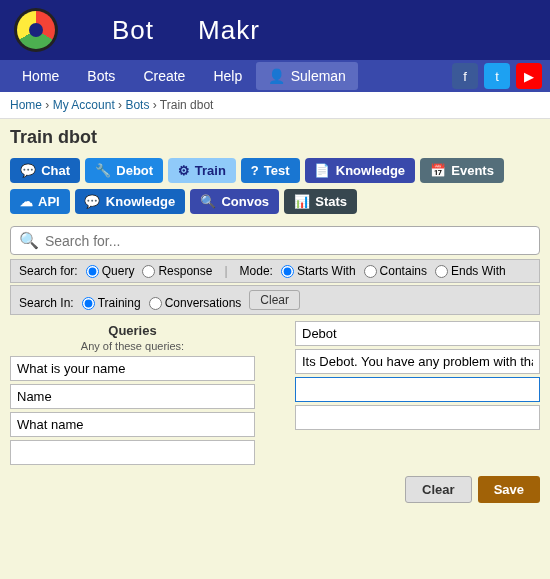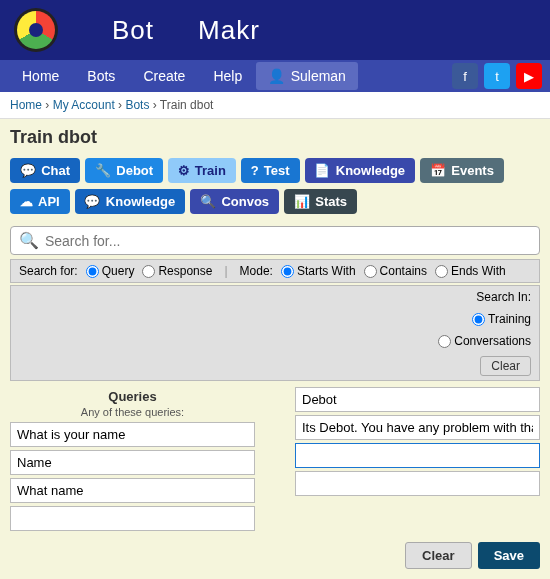--- a/index.html
+++ b/index.html
@@ -147,21 +147,20 @@
       background: #e0e0e0;
       margin: 0 10px;
       border: 1px solid #bbb;
       padding: 4px 8px;
       font-size: 12px;
       display: flex; align-items: flex-end; gap: 8px;
       flex-wrap: wrap;
     }
     .options-row + .options-row {
       margin-top: 2px;
-      flex-direction: column;
     }
     .options-row label { display: flex; align-items: center; gap: 3px; cursor: pointer; }
     .sep { color: #999; margin: 0 4px; }
     .clear-btn {
       background: #e0e0e0;
       border: 1px solid #aaa;
       border-radius: 3px;
       padding: 2px 10px;
       cursor: pointer;
       font-size: 12px;
@@ -213,21 +212,21 @@
     }
     .action-btn {
       padding: 5px 16px;
       border: none;
       border-radius: 3px;
       cursor: pointer;
       font-size: 13px;
       font-weight: bold;
     }
     .action-btn.clear { background: #e0e0e0; border: 1px solid #aaa; color: #333; }
-    .action-btn.save { background: #0c4a6e; color: white; }
+    .action-btn.save { background: #a16207; color: white; }
   </style>
 </head>
 <body>
 
 <div class="header">
   <div class="logo-circle">
     <div class="logo-inner"></div>
   </div>
   <div class="app-title">
     <span>Bot</span><span>Makr</span>

